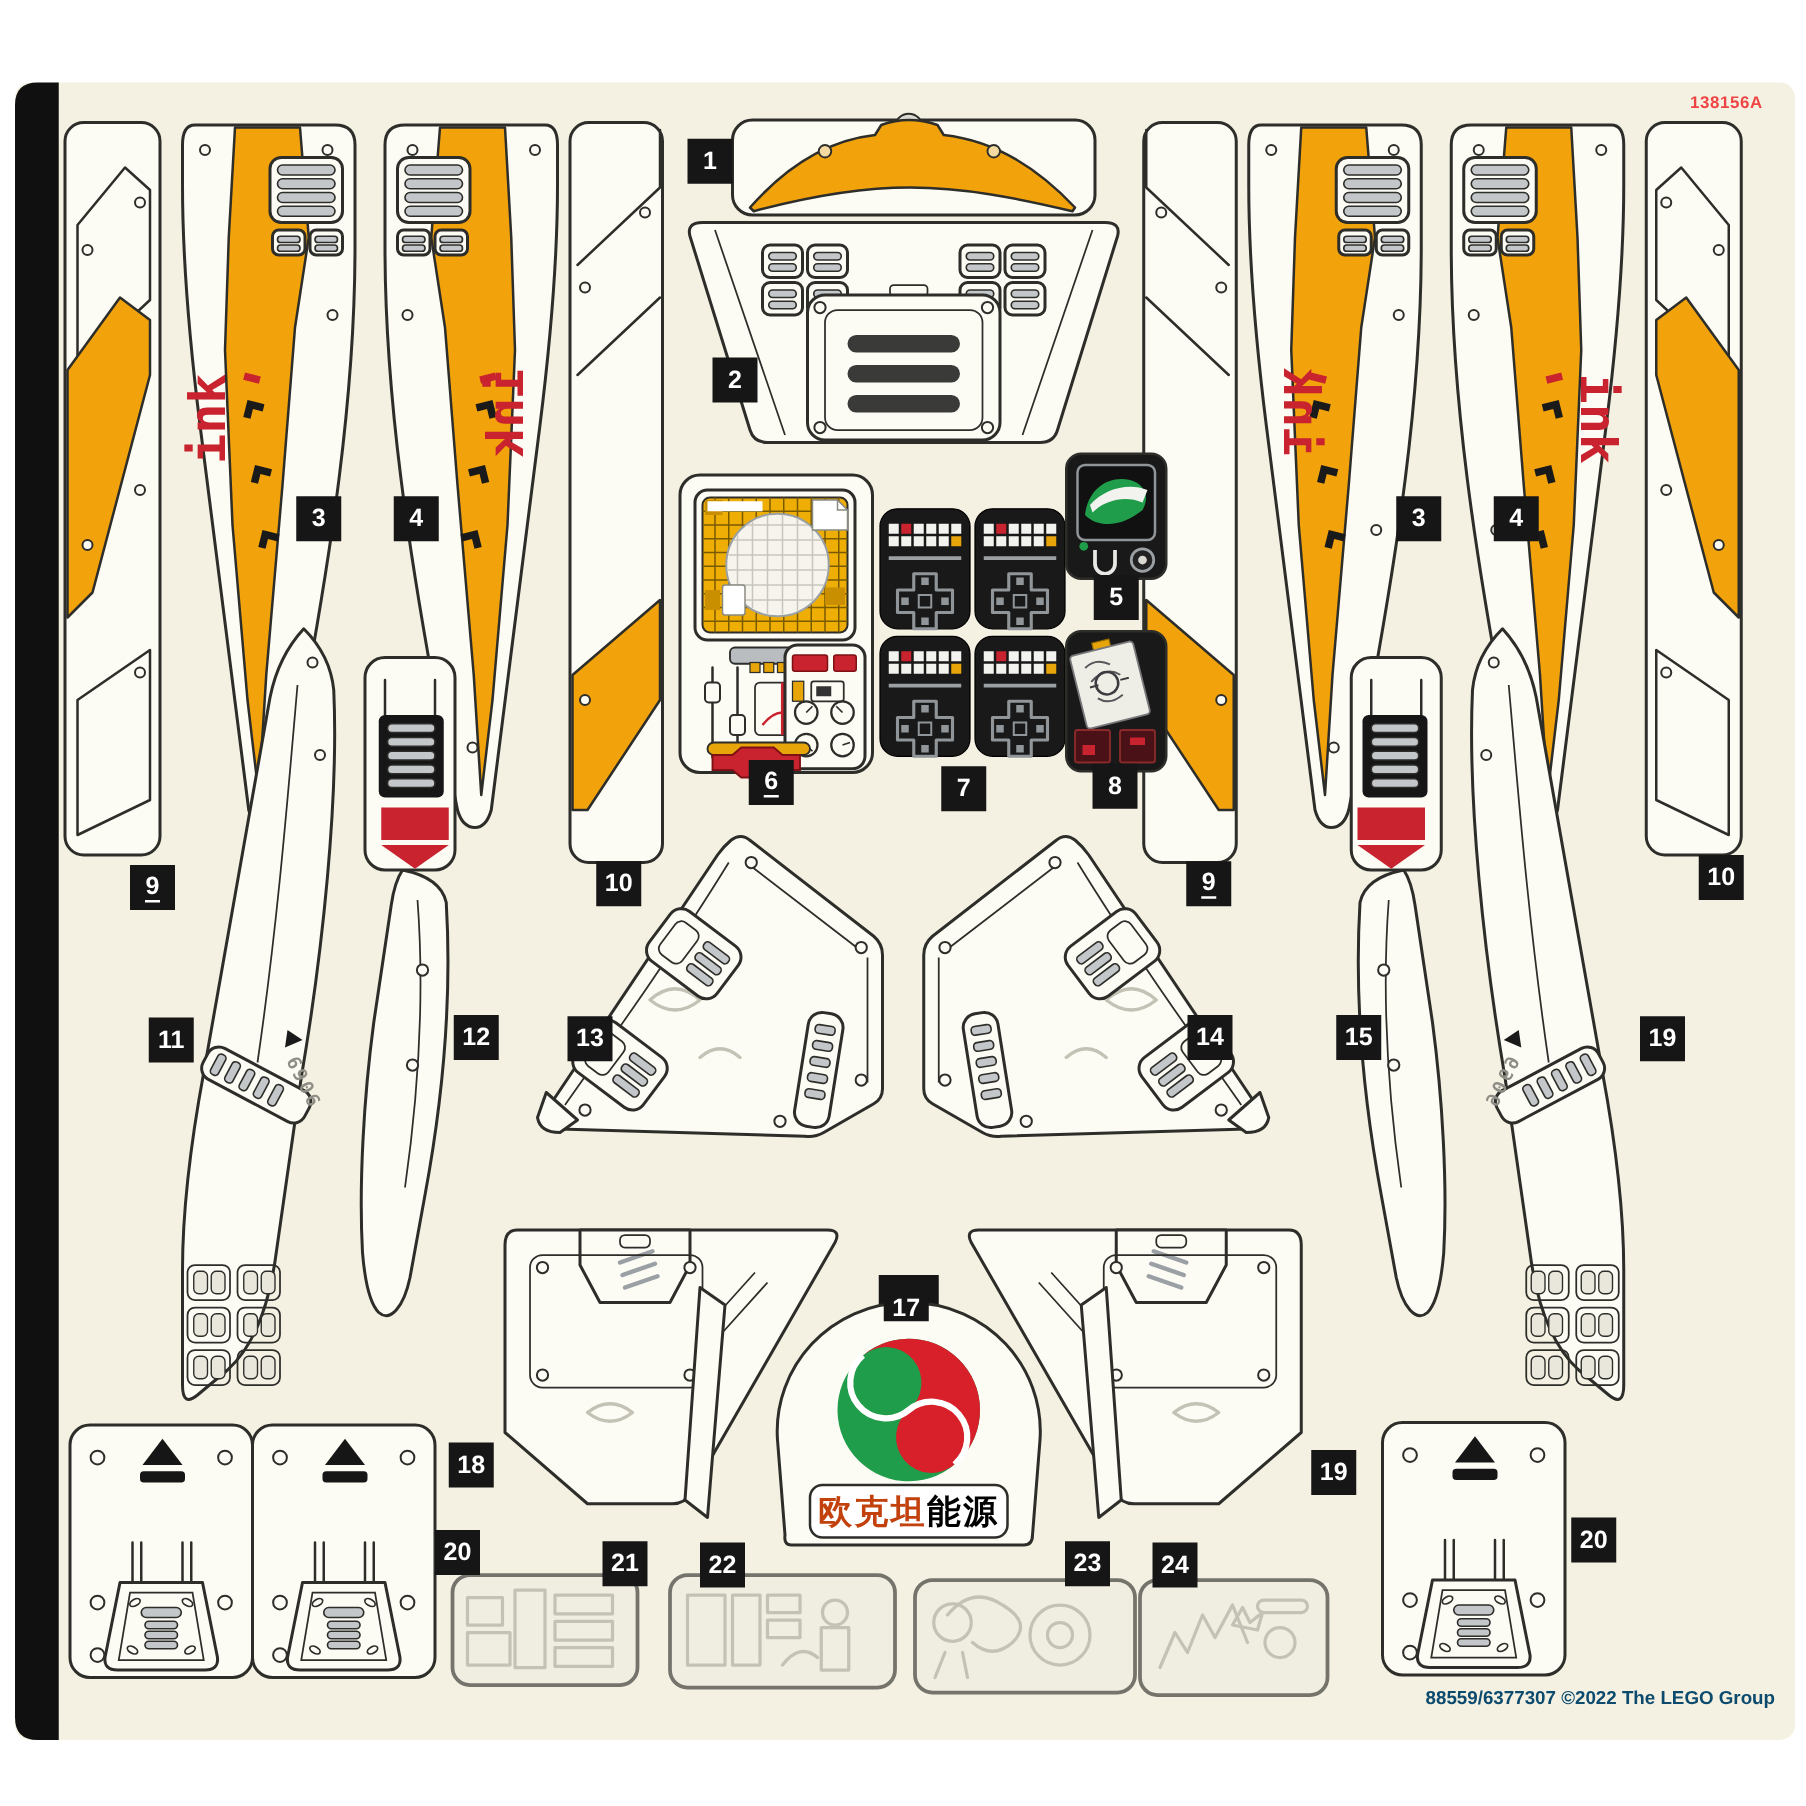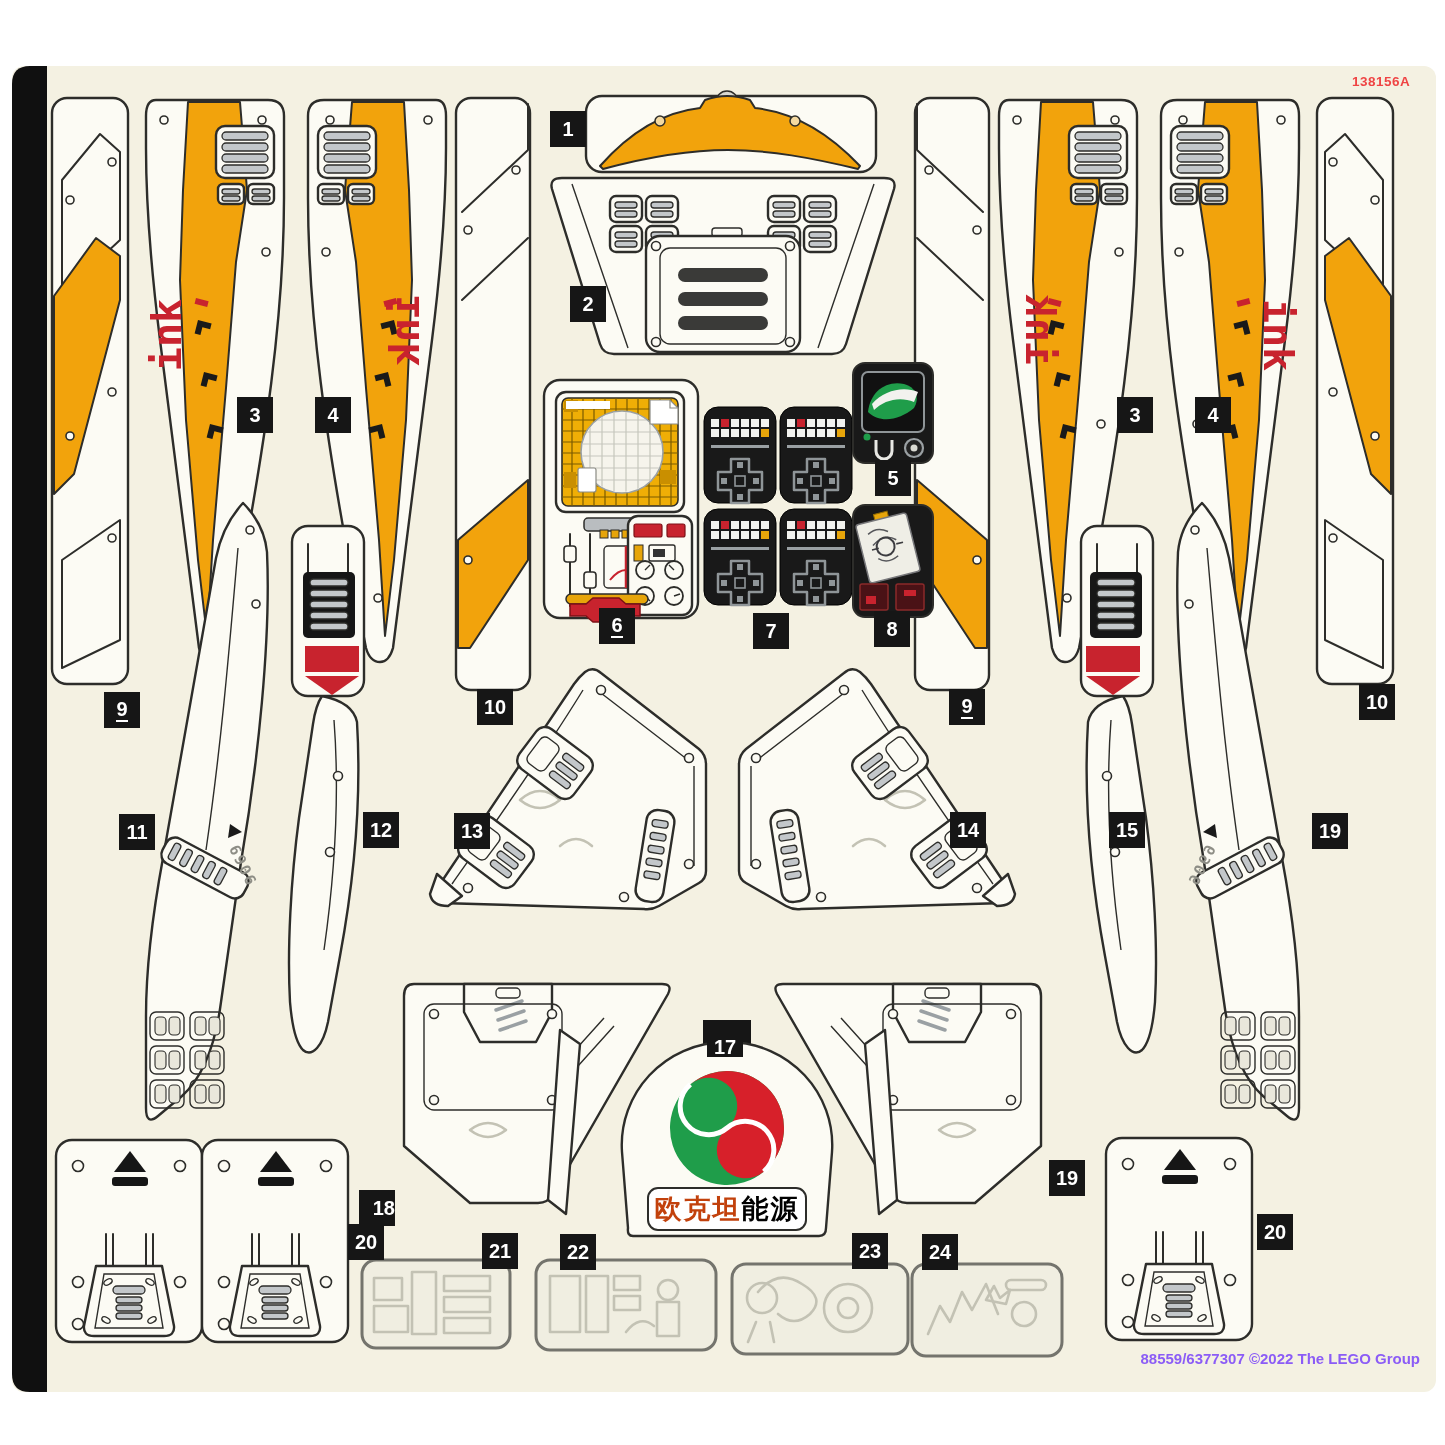--- a/index.html
+++ b/index.html
@@ -19,21 +19,21 @@
   .numlbl{position:absolute;width:36px;height:36px;background:#161616;color:#fff;
           display:flex;align-items:center;justify-content:center;font-size:20px;font-weight:700;
           transform:translate(-50%,-50%);z-index:5;}
   .numlbl span{line-height:1;}
   .numlbl span.u{border-bottom:2.5px solid #fff;padding-bottom:1px;}
   .ink{color:#c8232e;font-family:"DejaVu Sans Mono",monospace;font-weight:700;
        font-size:40px;letter-spacing:0px;z-index:4;}
   .ventcode{color:#8e8e86;font-family:"DejaVu Sans Mono",monospace;font-weight:700;
             font-size:15px;letter-spacing:2px;z-index:4;}
   .sheetcode{position:absolute;color:#ef4444;font-size:13.5px;font-weight:700;letter-spacing:.5px;z-index:6;}
-  .footer{position:absolute;color:#8b5cf6;font-size:15px;font-weight:700;text-align:right;z-index:6;}
+  .footer{position:absolute;color:#0c4a6e;font-size:15px;font-weight:700;text-align:right;z-index:6;}
   .octan{position:absolute;z-index:6;font-size:27px;font-weight:700;letter-spacing:2px;
          text-align:center;transform:translate(-50%,-50%);}
   .octan .r{color:#c2410c;font-family:Liberation Serif, serif;}
   .octan .g{color:#000000;margin-top:44px;}
 </style>
 </head>
 <body>
 
 <div class="stage">
 
@@ -524,30 +524,30 @@
       </div>
       <div class="numlbl" style="left: 381px; top: 830px;">
         <span>12</span>
       </div>
       <div class="numlbl" style="left: 472px; top: 831px;">
         <span>13</span>
       </div>
       <div class="numlbl" style="left: 968px; top: 830px;">
         <span>14</span>
       </div>
-      <div class="numlbl" style="left: 1087px; top: 830px; margin-left: 40px;">
+      <div class="numlbl" style="left: 1087px; top: 830px;">
         <span>15</span>
       </div>
       <div class="numlbl" style="left: 1330px; top: 831px;">
         <span>19</span>
       </div>
       <div class="numlbl" style="left: 725px; top: 1039px; align-items: flex-end;">
         <span>17</span>
       </div>
-      <div class="numlbl" style="left: 377px; top: 1208px; justify-content: flex-end;">
+      <div class="numlbl" style="left: 377px; top: 1172px;">
         <span>18</span>
       </div>
       <div class="numlbl" style="left: 1067px; top: 1178px;">
         <span>19</span>
       </div>
       <div class="numlbl" style="left: 366px; top: 1242px;">
         <span>20</span>
       </div>
       <div class="numlbl" style="left: 1275px; top: 1232px;">
         <span>20</span>

